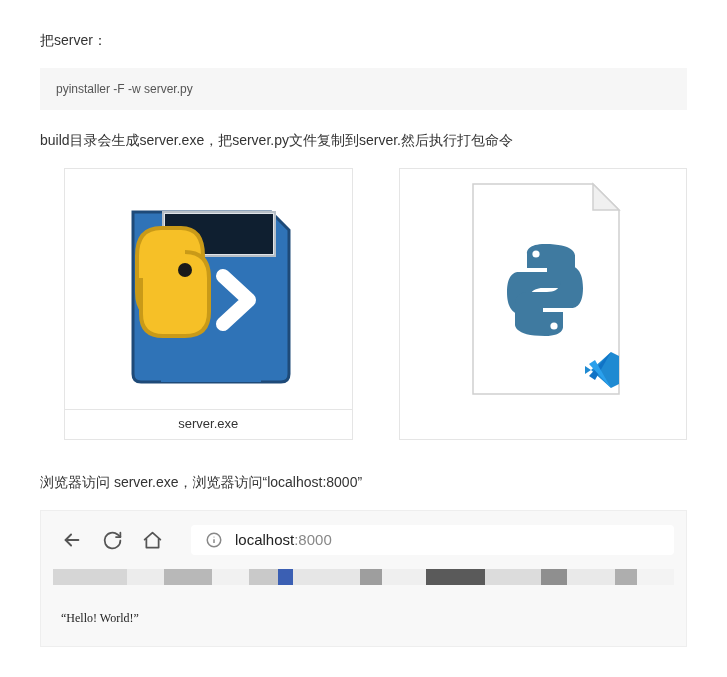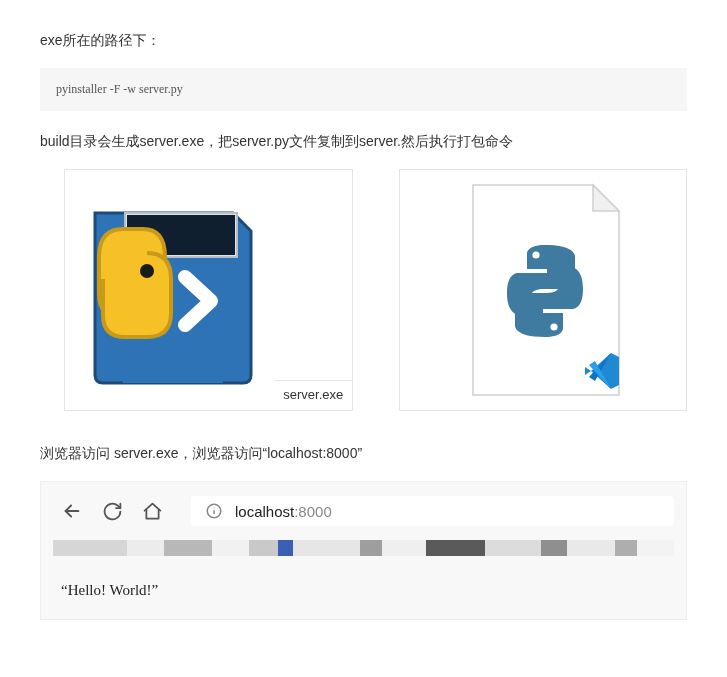--- a/index.html
+++ b/index.html
@@ -9,34 +9,35 @@
     font-family: -apple-system, "PingFang SC", "Microsoft YaHei", sans-serif;
     font-size: 14px;
     color: #333;
     background: #fff;
     width: 727px;
   }
   .paragraph { margin: 12px 0 18px 0; color: #333; }
   .code-block {
     background: #f6f6f6;
     padding: 14px 16px;
-    font-family: Liberation Serif, serif;
+    font-family: Liberation Sans, sans-serif;
     font-size: 12px;
     color: #555;
     margin: 8px 0 22px 0;
   }
   .file-row {
     display: flex;
     gap: 22px;
     margin: 14px 0 34px 0;
   }
   .file-card {
     border: 1px solid #e5e5e5;
     width: 290px;
     display: flex;
+    flex-direction: column;
     align-items: flex-end;
     margin-left: 24px;
   }
   .file-icon-area {
     width: 100%;
     height: 240px;
     display: flex;
     align-items: center;
     justify-content: center;
   }
@@ -67,50 +68,50 @@
     align-items: center;
     justify-content: center;
     color: #555;
   }
   .addr-box {
     flex: 1;
     background: #fff;
     border-radius: 4px;
     padding: 6px 14px;
     display: flex;
-    align-items: center;
+    align-items: flex-start;
     gap: 12px;
     color: #333;
     font-size: 15px;
     margin-left: 10px;
   }
   .info-circle {
     width: 18px; height: 18px;
     stroke: #888;
   }
   .url-host { color: #222; }
   .url-port { color: #888; }
   .blur-strip {
     height: 16px;
     display: flex;
     margin: 2px 0 8px 0;
   }
   .blur-strip span { display:block; height:100%; }
   .page-output {
     padding: 18px 8px 6px 8px;
     font-family: "SimSun", "NSimSun", serif;
-    font-size: 15px;
+    font-size: 12px;
     color: #222;
   }
   svg { display: block; }
 </style>
 </head>
 <body>
 
-<div class="paragraph">exe所在的路径下：</div>
+<div class="paragraph">把server：</div>
 
 <div class="code-block">pyinstaller -F -w server.py</div>
 
 <div class="paragraph">build目录会生成server.exe，把server.py文件复制到server.然后执行打包命令</div>
 
 <div class="file-row">
 
   <div class="file-card">
     <div class="file-icon-area">
       <svg width="210" height="210" viewBox="0 0 210 210">

